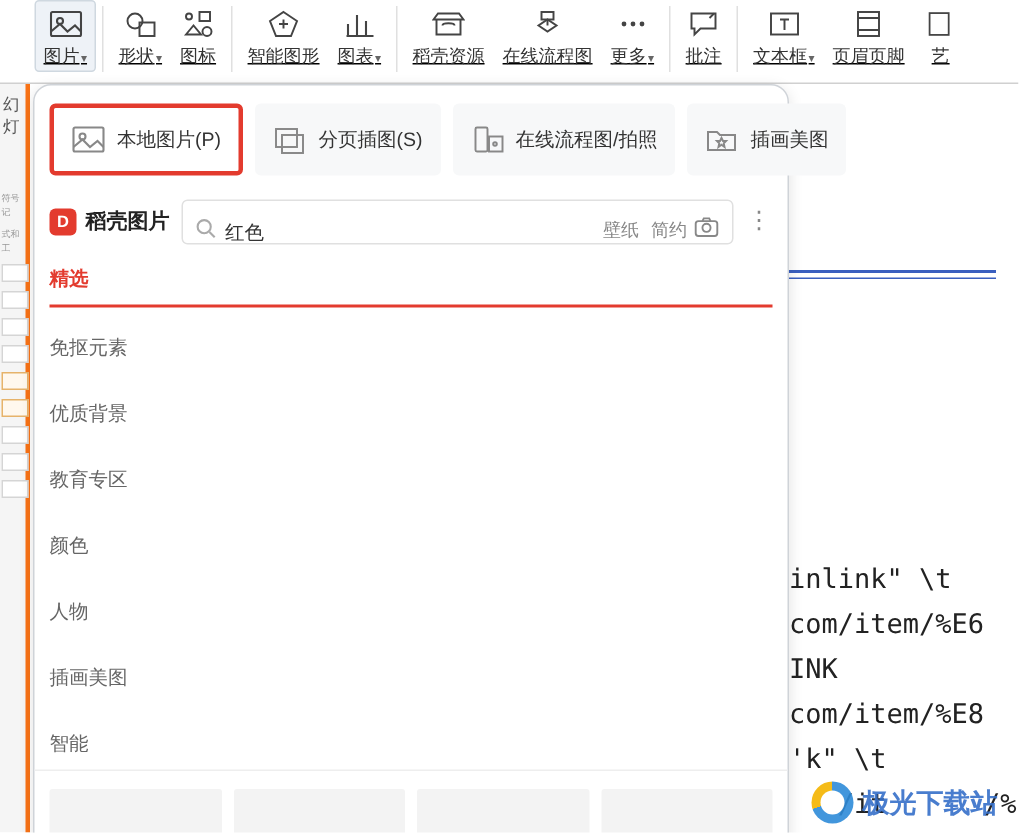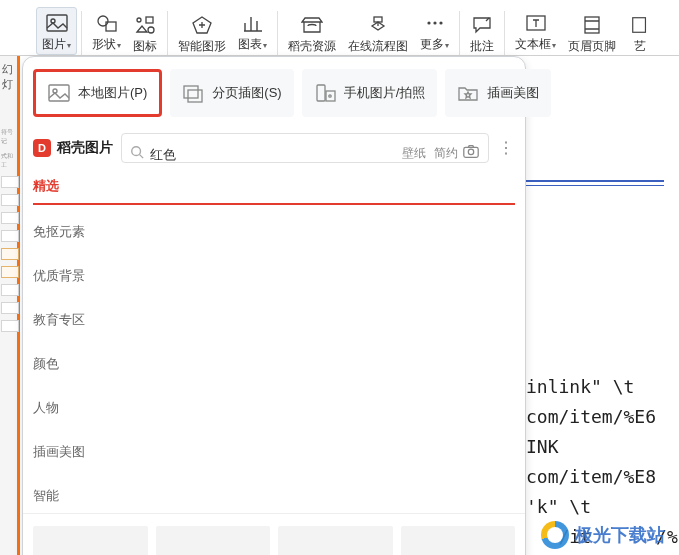--- a/index.html
+++ b/index.html
@@ -9,25 +9,26 @@
     background: #fff;
     width: 679px;
     height: 555px;
     overflow: hidden;
     position: relative;
   }
 
   
   .ribbon {
     display: flex;
-    align-items: flex-end;
+    align-items: flex-start;
     height: 56px;
     border-bottom: 1px solid #d0d0d0;
     background: #fff;
-    padding-left: 36px;
+    padding-left: 23px;
+    text-decoration: underline;
   }
   .divider-v {
     width: 1px;
     height: 44px;
     background: #e0e0e0;
     margin: 4px 4px 0 4px;
   }
   .ribbon-item {
     display: flex;
     flex-direction: column;
@@ -458,21 +459,21 @@
       <span class="label">分页插图(S)</span>
     </div>
     <div class="source-btn">
       <span class="icon">
         <svg width="22" height="20" viewBox="0 0 22 20" fill="none" stroke="currentColor" stroke-width="1.3">
           <rect x="3" y="2" width="8" height="16" rx="1"></rect>
             <rect x="12" y="8" width="9" height="10"></rect>
             <circle cx="16" cy="13" r="1.2"></circle>
         </svg>
       </span>
-      <span class="label">手机图片/拍照</span>
+      <span class="label">在线流程图/拍照</span>
     </div>
     <div class="source-btn">
       <span class="icon">
         <svg width="22" height="20" viewBox="0 0 22 20" fill="none" stroke="currentColor" stroke-width="1.3">
           <path d="M2 5 H8 L10 7 H20 V17 H2 Z"></path>
             <path d="M11 9 L12 11 L14 11 L12.5 12.5 L13 15 L11 13.5 L9 15 L9.5 12.5 L8 11 L10 11 Z"></path>
         </svg>
       </span>
       <span class="label">插画美图</span>
     </div>

